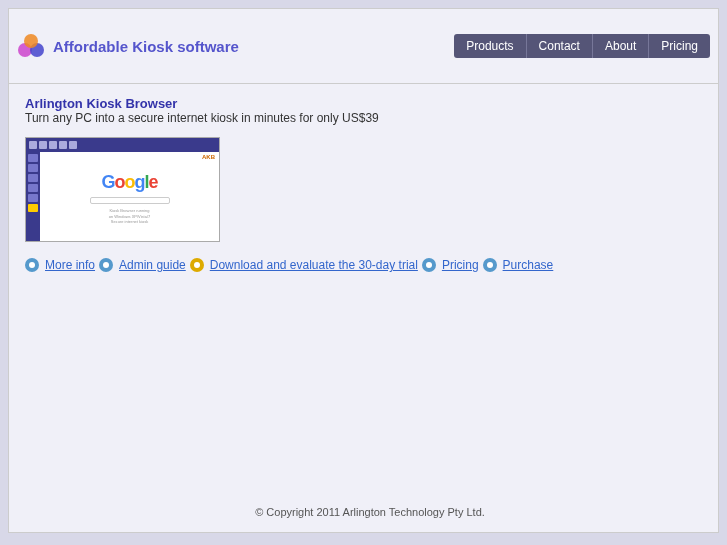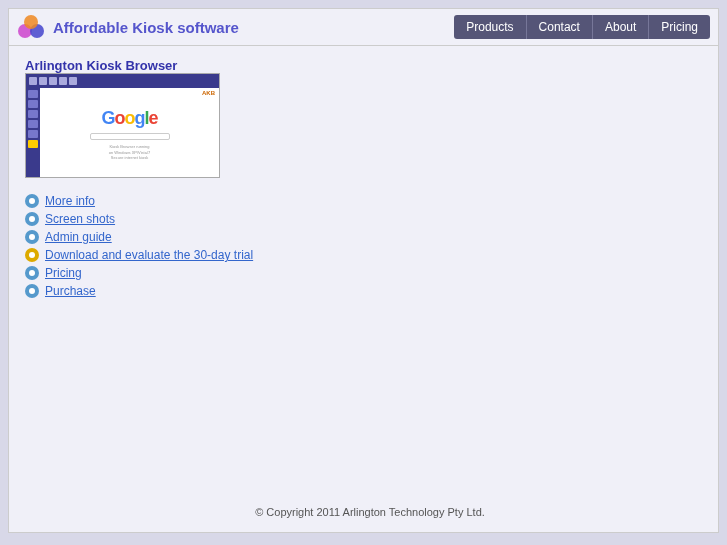--- a/index.html
+++ b/index.html
@@ -18,21 +18,21 @@
       background: #f0f0f8;
       border: 1px solid #ccc;
       min-height: 525px;
       position: relative;
     }
     
     #header {
       display: flex;
       align-items: center;
       background: #f0f0f8;
-      padding: 4px 8px;
+      padding: 23px 8px;
       border-bottom: 1px solid #ccc;
     }
     #logo-area {
       display: flex;
       align-items: center;
       gap: 8px;
       flex: 1;
     }
     #logo-icon {
       width: 28px;
@@ -160,21 +160,21 @@
       top: 2px;
       right: 4px;
       font-size: 6px;
       color: #cc6600;
       font-weight: bold;
     }
     
     #links-list {
       list-style: none;
       display: flex;
-      flex-direction: column;
+      flex-direction: row;
       gap: 4px;
     }
     .link-item {
       display: flex;
       align-items: center;
       gap: 6px;
       cursor: pointer;
     }
     .link-bullet {
       width: 14px;
@@ -228,20 +228,21 @@
       <nav id="nav">
         <a class="nav-item">Products</a>
         <a class="nav-item">Contact</a>
         <a class="nav-item">About</a>
         <a class="nav-item">Pricing</a>
       </nav>
     </div>
 
     <div id="content">
       <div id="page-title">Arlington Kiosk Browser</div>
+      <div id="page-subtitle">Turn any PC into a secure internet kiosk in minutes for only US$39</div>
 
       <div id="screenshot-thumb">
         <div class="thumb-topbar">
           <div class="thumb-dot"></div>
           <div class="thumb-dot"></div>
           <div class="thumb-dot"></div>
           <div class="thumb-dot"></div>
           <div class="thumb-dot"></div>
         </div>
         <div class="thumb-sidebar">
@@ -268,26 +269,20 @@
           <li class="link-item">
             <div class="link-bullet blue">
               <div class="link-bullet-inner"></div>
             </div>
             <a class="link-text" href="#">More info</a>
           </li>
           <li class="link-item">
             <div class="link-bullet blue">
               <div class="link-bullet-inner"></div>
             </div>
-            <a class="link-text" href="#">Screen shots</a>
-          </li>
-          <li class="link-item">
-            <div class="link-bullet blue">
-              <div class="link-bullet-inner"></div>
-            </div>
             <a class="link-text" href="#">Admin guide</a>
           </li>
           <li class="link-item">
             <div class="link-bullet yellow">
               <div class="link-bullet-inner"></div>
             </div>
             <a class="link-text" href="#">Download and evaluate the 30-day trial</a>
           </li>
           <li class="link-item">
             <div class="link-bullet blue">

